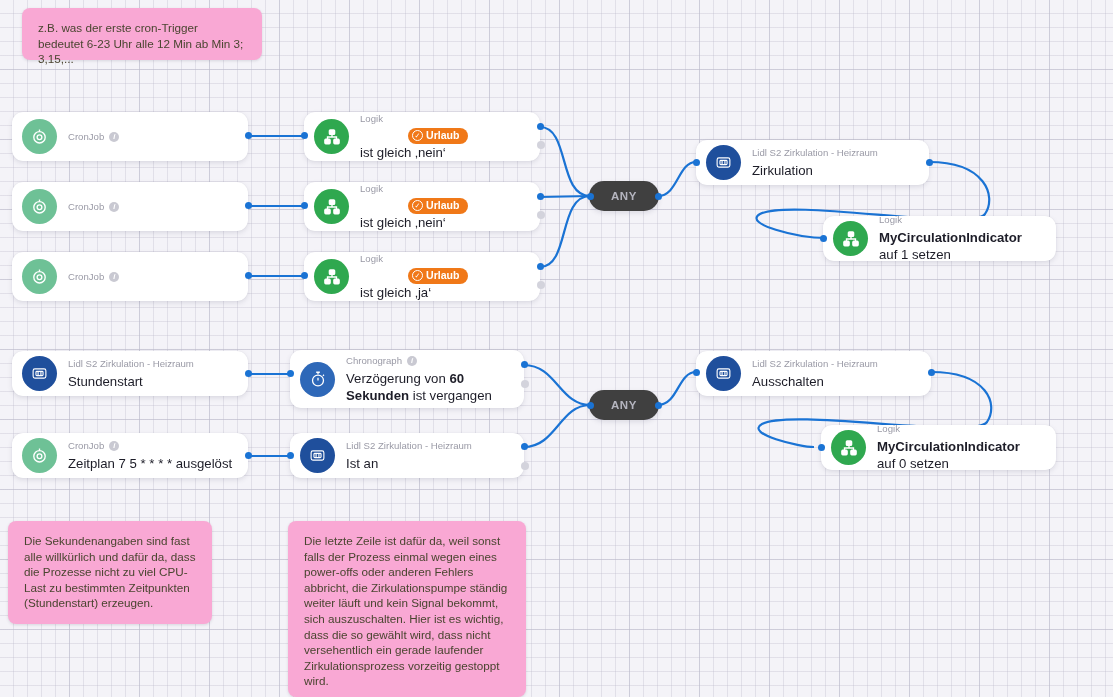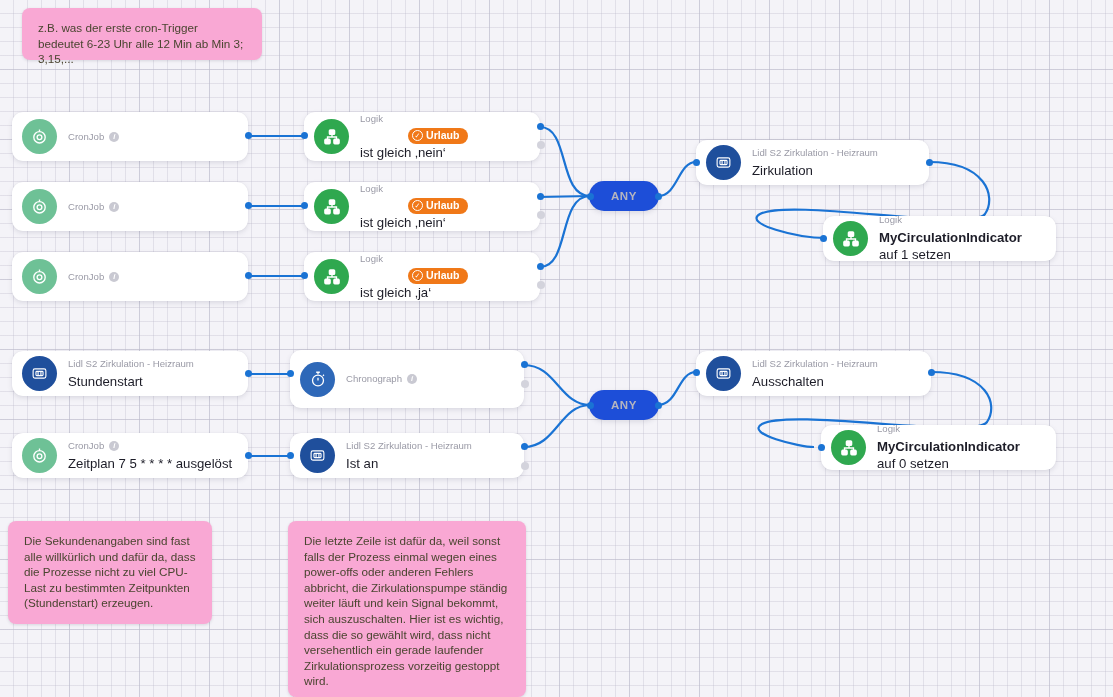--- a/index.html
+++ b/index.html
@@ -85,21 +85,21 @@
     width:11px;height:11px;border-radius:50%;
     border:1.4px solid #fff;box-sizing:border-box;
     display:inline-flex;align-items:center;justify-content:center;
     font-size:7px;line-height:1;
   }
   b.em{font-weight:bold;}
 
   
   .anypill{
     position:absolute;width:70px;height:30px;border-radius:15px;
-    background:#1d4ed8;box-shadow:0 2px 5px rgba(60,60,90,.13);
+    background:#404040;box-shadow:0 2px 5px rgba(60,60,90,.13);
     display:flex;align-items:center;justify-content:center;
     font-size:11.5px;font-weight:bold;color:#b5b5bf;letter-spacing:.6px;
   }
   
   .port{position:absolute;width:7px;height:7px;border-radius:50%;background:#1a73d4;}
   .port.grey{background:#d3d3dc;width:8px;height:8px;}
 </style>
 </head>
 <body>
 
@@ -317,20 +317,23 @@
     <svg width="18" height="18" viewBox="0 0 24 24" fill="none" stroke="#fff" stroke-width="1.7">
       <circle cx="12" cy="14" r="7.3"></circle>
       <path d="M12 14V10.4M9.6 3h4.8M12 3v2.6M18.6 7.8l1.4-1.4"></path>
     </svg>
   </div>
   <div class="ntext">
     <div class="ntitle">
       <span>Chronograph</span>
       <span class="infoi">i</span>
     </div>
+    <div class="nbody wrap">
+      <span>Verzögerung von </span><b class="em">60  Sekunden</b><span> ist vergangen</span>
+    </div>
   </div>
 </div>
 <div class="port" style="left:287px;top:370px;"></div>
 <div class="port" style="left:521px;top:361px;"></div>
 <div class="port grey" style="left:521px;top:380px;"></div>
 
 <div class="node" style="left:12px;top:433px;width:236px;height:45px;">
   <div class="ico green">
     <svg width="19" height="19" viewBox="0 0 24 24" fill="none" stroke="#fff" stroke-width="1.7">
       <circle cx="12" cy="13" r="7.2"></circle>

